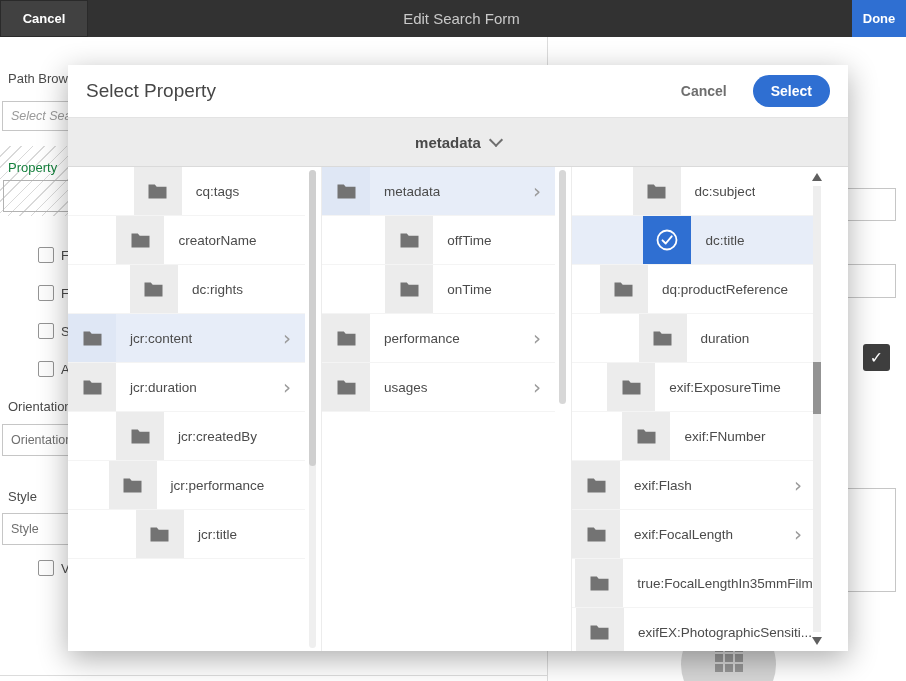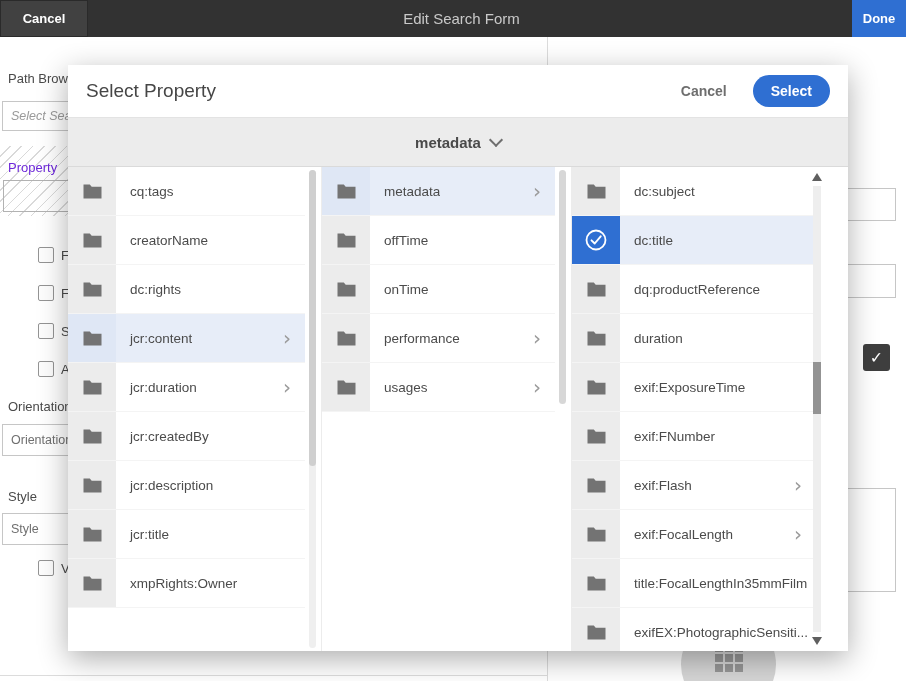--- a/index.html
+++ b/index.html
@@ -19,21 +19,21 @@
   
   .page{position:absolute;inset:0;z-index:1;}
   .bg-label{position:absolute;font-size:13px;color:#4a4a4a;white-space:nowrap;}
   .bg-input{position:absolute;height:30px;width:112px;border:1px solid #c6c6c6;background:#fff;
             font-family:inherit;font-size:12.5px;color:#6f6f6f;padding:0 8px;box-sizing:border-box;}
   .bg-input::placeholder{color:#9a9a9a;font-style:italic;}
   .hatch{position:absolute;left:0;top:146px;width:132px;height:70px;
          background:repeating-linear-gradient(-45deg,#ffffff 0 7px,#d9d9d9 7px 8px);}
   .prop-field{position:absolute;left:3px;top:180px;width:76px;height:32px;border:1px solid #b2b2b2;
               background:transparent;box-sizing:border-box;}
-  .prop-label{position:absolute;left:8px;top:160px;font-size:13px;color:#6d28d9;
+  .prop-label{position:absolute;left:8px;top:160px;font-size:13px;color:#15803d;
               text-shadow:0 0 3px #fff,0 0 3px #fff;text-align:right;}
   .bg-checkrow{position:absolute;left:38px;display:flex;align-items:center;gap:7px;}
   .bg-checkbox{width:14px;height:14px;border:1px solid #949494;border-radius:2px;background:#fdfdfd;
                display:inline-block;cursor:pointer;}
   .bg-checklabel{font-size:13px;color:#4a4a4a;white-space:nowrap;}
   .hline{position:absolute;left:0;top:675px;width:547px;height:1px;background:#dcdcdc;}
   .vline{position:absolute;left:547px;top:37px;width:1px;height:644px;background:#dcdcdc;}
   .rbox{position:absolute;border:1px solid #c6c6c6;background:#fff;box-sizing:border-box;}
   .rcheck{position:absolute;left:863px;top:344px;width:27px;height:27px;background:#3e3e3e;
           border-radius:3px;color:#fff;font-size:16px;line-height:27px;text-align:center;cursor:pointer;}
@@ -59,21 +59,21 @@
              transform:rotate(45deg);margin-left:10px;margin-top:-5px;}
 
   .m-columns{flex:1;display:flex;min-height:0;}
   .col{position:relative;overflow:hidden;box-sizing:border-box;}
   .col1{width:254px;border-right:1px solid #ececec;}
   .col2{width:250px;border-right:1px solid #ececec;}
   .col3{flex:1;}
   .col1 .rows,.col2 .rows{margin-right:16px;}
   .col3 .rows{margin-right:32px;}
   .row{height:48px;display:flex;align-items:center;border-bottom:1px solid #f4f4f4;
-       background:#fff;cursor:pointer;}
+       background:#fff;cursor:pointer;justify-content:center;}
   .row.selected,.row.checked{background:#e7edf8;}
   .cell-icon{width:48px;height:48px;flex:none;background:#ececec;display:flex;
              align-items:center;justify-content:center;}
   .row.selected .cell-icon{background:#dfe7f5;}
   .row.checked .cell-icon{background:#2f6fd2;}
   .row-label{padding-left:14px;font-size:13.5px;color:#4b4b4b;white-space:nowrap;overflow:hidden;}
   .row-chev{margin-left:auto;padding-right:14px;color:#9b9b9b;font-size:20px;line-height:1;
             font-family:"DejaVu Sans",sans-serif;}
 
   
@@ -228,37 +228,29 @@
                 </svg>
               </div>
               <div class="row-label">jcr:createdBy</div>
             </div>
             <div class="row">
               <div class="cell-icon">
                 <svg width="19" height="16" viewBox="0 0 19 16">
                   <path fill="#737373" d="M0.5 1.5h6.3l1.9 2.2h9.8v11.8H0.5z"></path>
                 </svg>
               </div>
-              <div class="row-label">jcr:description</div>
+              <div class="row-label">jcr:performance</div>
             </div>
             <div class="row">
               <div class="cell-icon">
                 <svg width="19" height="16" viewBox="0 0 19 16">
                   <path fill="#737373" d="M0.5 1.5h6.3l1.9 2.2h9.8v11.8H0.5z"></path>
                 </svg>
               </div>
               <div class="row-label">jcr:title</div>
-            </div>
-            <div class="row">
-              <div class="cell-icon">
-                <svg width="19" height="16" viewBox="0 0 19 16">
-                  <path fill="#737373" d="M0.5 1.5h6.3l1.9 2.2h9.8v11.8H0.5z"></path>
-                </svg>
-              </div>
-              <div class="row-label">xmpRights:Owner</div>
             </div>
           </div>
         <div class="sb">
             <div class="thumb"></div>
           </div>
       </div>
       <div class="col col2">
         <div class="rows">
             <div class="row selected">
               <div class="cell-icon">
@@ -376,21 +368,21 @@
               </div>
               <div class="row-label">exif:FocalLength</div>
               <div class="row-chev">›</div>
             </div>
             <div class="row">
               <div class="cell-icon">
                 <svg width="19" height="16" viewBox="0 0 19 16">
                   <path fill="#737373" d="M0.5 1.5h6.3l1.9 2.2h9.8v11.8H0.5z"></path>
                 </svg>
               </div>
-              <div class="row-label">title:FocalLengthIn35mmFilm</div>
+              <div class="row-label">true:FocalLengthIn35mmFilm</div>
             </div>
             <div class="row">
               <div class="cell-icon">
                 <svg width="19" height="16" viewBox="0 0 19 16">
                   <path fill="#737373" d="M0.5 1.5h6.3l1.9 2.2h9.8v11.8H0.5z"></path>
                 </svg>
               </div>
               <div class="row-label">exifEX:PhotographicSensiti...</div>
             </div>
           </div>

